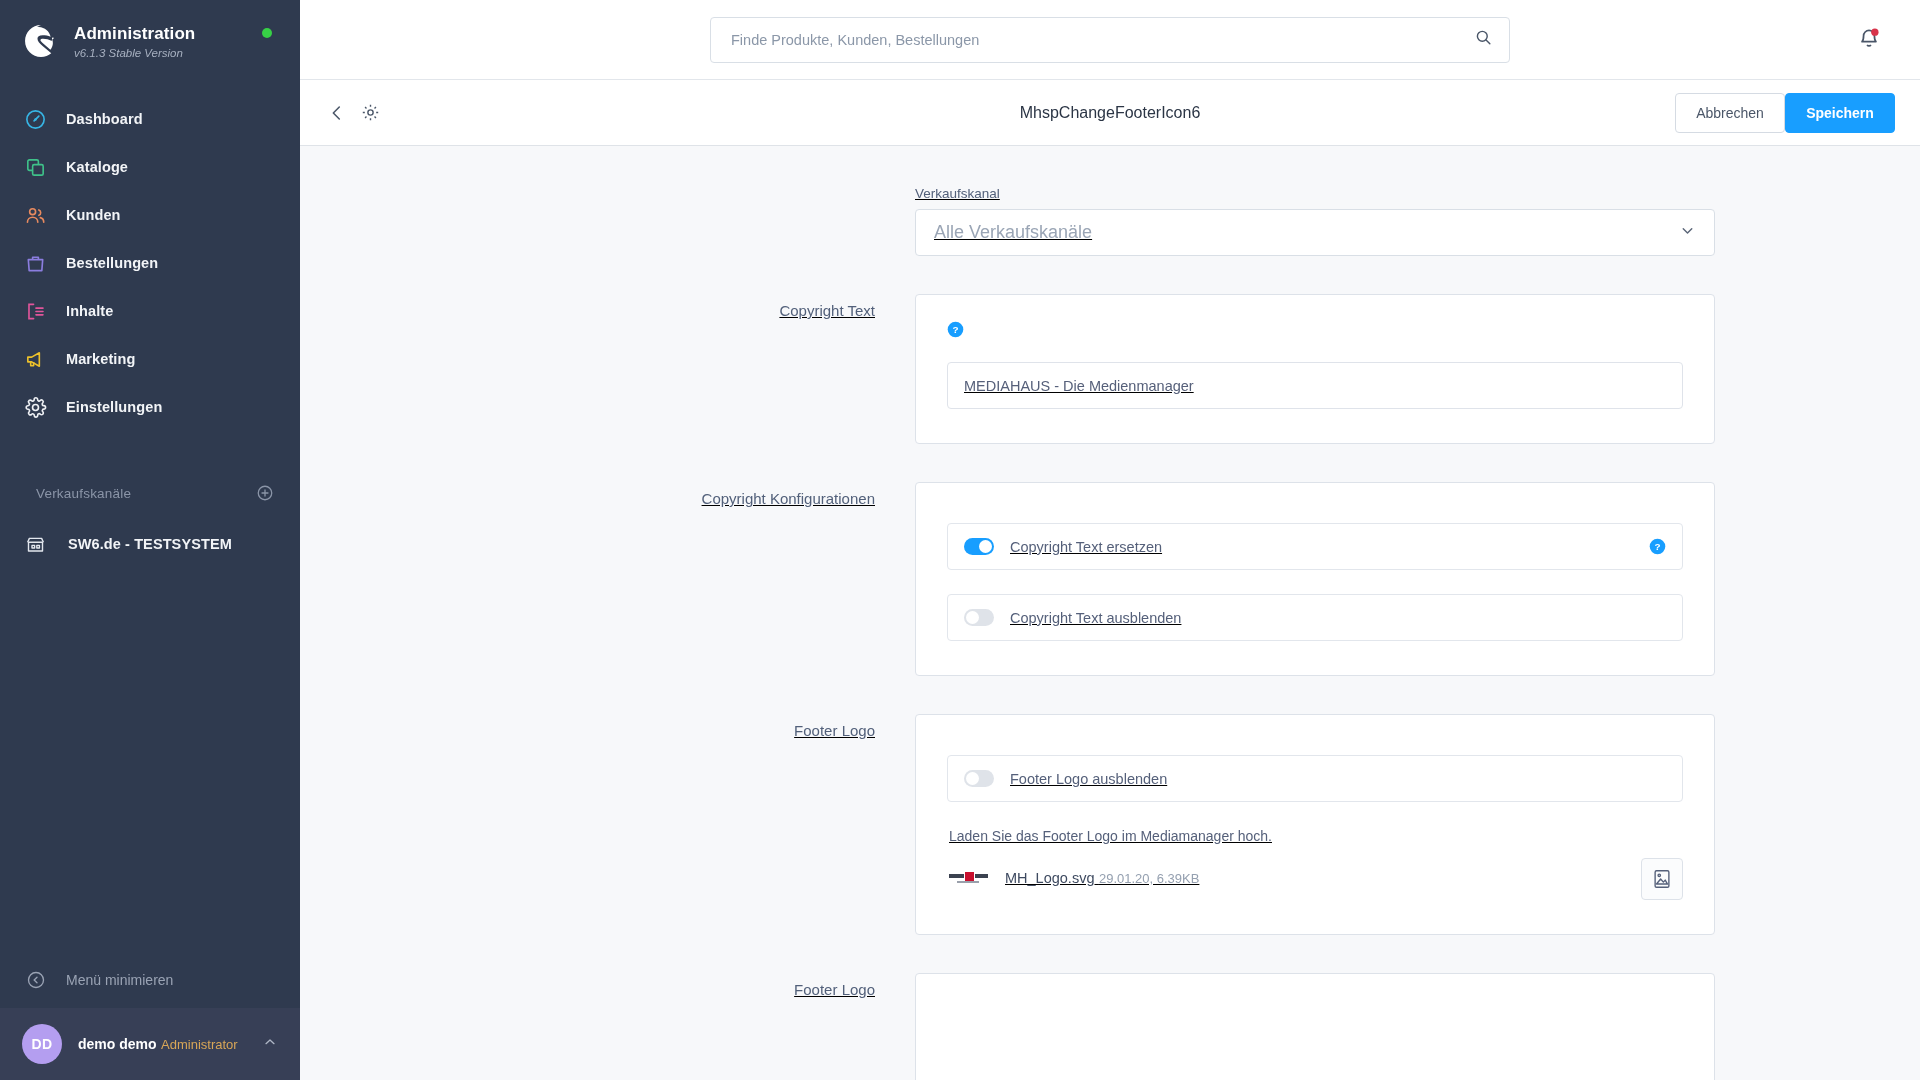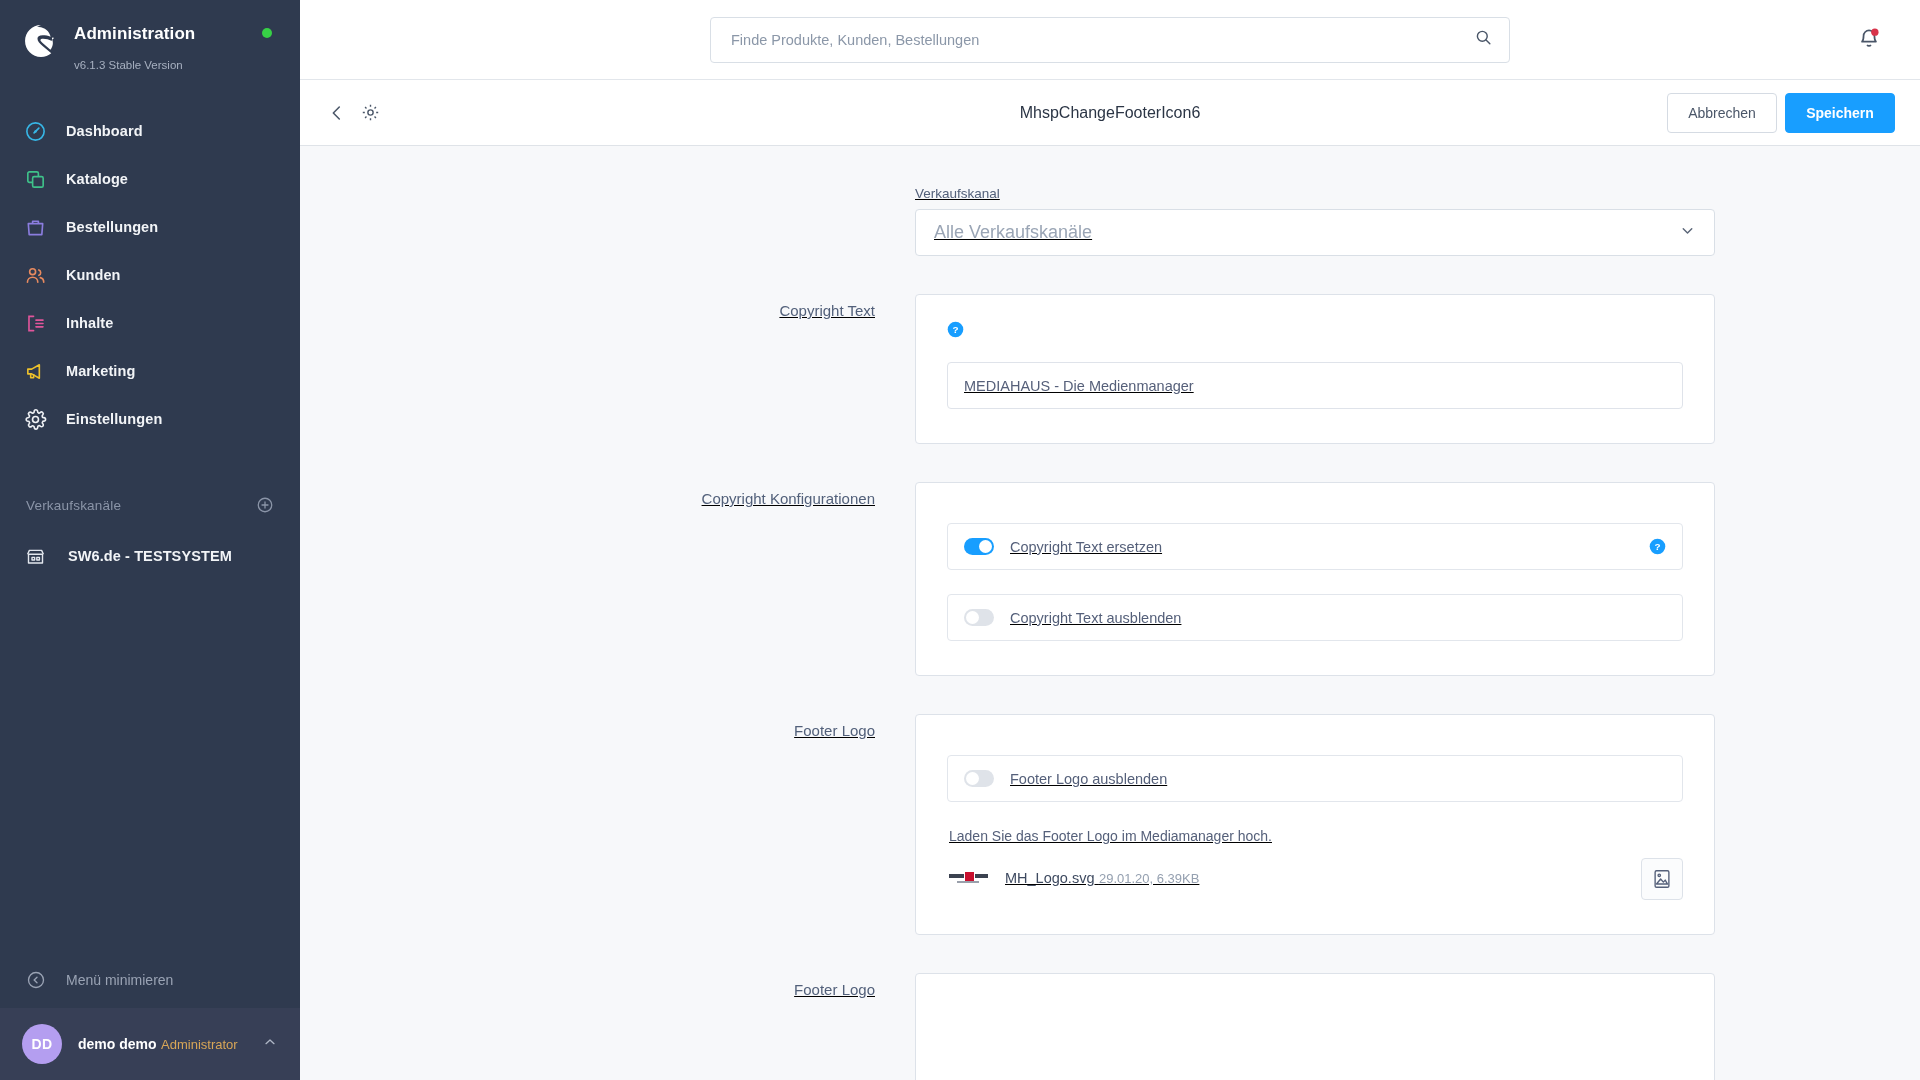--- a/index.html
+++ b/index.html
@@ -25,21 +25,21 @@
     padding: 22px 22px 0 22px;
     position: relative;
   }
   .sw-logo { width: 38px; height: 38px; flex: 0 0 38px; margin-right: 14px; }
   .sb-head-txt { padding-top: 2px; }
   .sb-title {
     color: #fff; font-size: 17px; font-weight: bold; letter-spacing: .1px;
     line-height: 1.2;
   }
   .sb-version {
-    color: #a7b0c0; font-size: 11.5px; margin-top: 15px; line-height: 1.2;
+    color: #a7b0c0; font-size: 11.5px; margin-top: 3px; line-height: 1.2; font-style: italic;
   }
   .sb-status-dot {
     width: 10px; height: 10px; border-radius: 50%;
     background: #37d046;
     position: absolute; right: 28px; top: 28px;
   }
 
   .sb-nav { margin-top: 34px; }
   .sb-item {
     display: flex; align-items: center;
@@ -55,21 +55,21 @@
     color: #f2f4f7; font-size: 14.5px; font-weight: bold; letter-spacing: .1px;
   }
 
   .sb-section {
     display: flex; align-items: center; justify-content: space-between;
     padding: 0 26px 0 26px;
     height: 40px;
     margin-top: 42px;
   }
   .sb-section-title {
-    color: #8b95a8; font-size: 13.5px; letter-spacing: .2px;
+    color: #8b95a8; font-size: 13.5px; letter-spacing: .2px; margin-left: 10px;
   }
   .sb-plus { cursor: pointer; width: 18px; height: 18px; }
 
   .sb-chan { margin-top: 8px; }
   .sb-chan .sb-item { height: 46px; }
   .sb-chan .sb-ico { width: 22px; flex: 0 0 22px; margin-right: 22px; margin-left: 2px; }
 
   .sb-foot { position: absolute; left: 0; right: 0; bottom: 0; }
   .sb-min {
     display: flex; align-items: center;
@@ -132,21 +132,21 @@
     padding: 0 25px 0 26px;
     position: relative;
   }
   .ph-back { width: 22px; height: 22px; cursor: pointer; margin-right: 12px; }
   .ph-gear { width: 22px; height: 22px; cursor: pointer; }
   .ph-title {
     position: absolute; left: 0; right: 0; text-align: center;
     font-size: 16px; color: #2b3545; font-weight: normal;
     pointer-events: none;
   }
-  .ph-actions { margin-left: auto; display: flex; gap: 8px; z-index: 2; }
+  .ph-actions { margin-left: auto; display: flex; gap: 0; z-index: 2; }
   .btn {
     height: 40px; min-width: 110px; padding: 0 20px;
     border-radius: 4px; font-size: 14px;
     font-family: inherit; cursor: pointer;
     display: flex; align-items: center; justify-content: center;
   }
   .btn-ghost { background: #fff; border: 1px solid #d5dbe3; color: #4a5668; }
   .btn-primary { background: #189eff; border: 1px solid #189eff; color: #fff; font-weight: bold; }
 
   .content {
@@ -259,38 +259,38 @@
         <svg width="23" height="23" viewBox="0 0 24 24" fill="none" stroke="#3fc28a" stroke-width="1.7">
           <rect x="4" y="4" width="11" height="11" rx="1.6"></rect>
             <rect x="9" y="9" width="11" height="11" rx="1.6" fill="#2f3a4f"></rect>
         </svg>
       </span>
       <span class="sb-label">Kataloge</span>
     </div>
 
     <div class="sb-item">
       <span class="sb-ico">
-        <svg width="23" height="23" viewBox="0 0 24 24" fill="none" stroke="#8b7ddf" stroke-width="1.7" stroke-linejoin="round">
-          <path d="M4.5 8h15l-.9 11.5h-13.2z"></path>
-            <path d="M9 8V5.5h6V8"></path>
-        </svg>
-      </span>
-      <span class="sb-label">Bestellungen</span>
-    </div>
-
-    <div class="sb-item">
-      <span class="sb-ico">
         <svg width="23" height="23" viewBox="0 0 24 24" fill="none" stroke="#e88a5f" stroke-width="1.7" stroke-linecap="round">
           <circle cx="9" cy="8" r="3.1"></circle>
             <path d="M3.6 19c0-3 2.4-5.2 5.4-5.2s5.4 2.2 5.4 5.2"></path>
           <path d="M15.5 6.2a3 3 0 0 1 0 5.6"></path>
             <path d="M17 14.2c2.2.5 3.6 2.4 3.6 4.8"></path>
         </svg>
       </span>
       <span class="sb-label">Kunden</span>
+    </div>
+
+    <div class="sb-item">
+      <span class="sb-ico">
+        <svg width="23" height="23" viewBox="0 0 24 24" fill="none" stroke="#8b7ddf" stroke-width="1.7" stroke-linejoin="round">
+          <path d="M4.5 8h15l-.9 11.5h-13.2z"></path>
+            <path d="M9 8V5.5h6V8"></path>
+        </svg>
+      </span>
+      <span class="sb-label">Bestellungen</span>
     </div>
 
     <div class="sb-item">
       <span class="sb-ico">
         <svg width="23" height="23" viewBox="0 0 24 24" fill="none" stroke="#e1559b" stroke-width="1.7" stroke-linecap="round">
           <path d="M10 4.5H5.2v15H10"></path>
             <path d="M12.5 8.5h7.3M12.5 12h7.3M12.5 15.5h7.3"></path>
         </svg>
       </span>
       <span class="sb-label">Inhalte</span>

